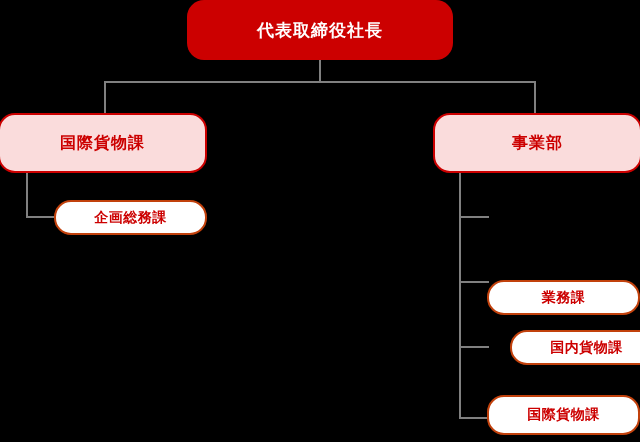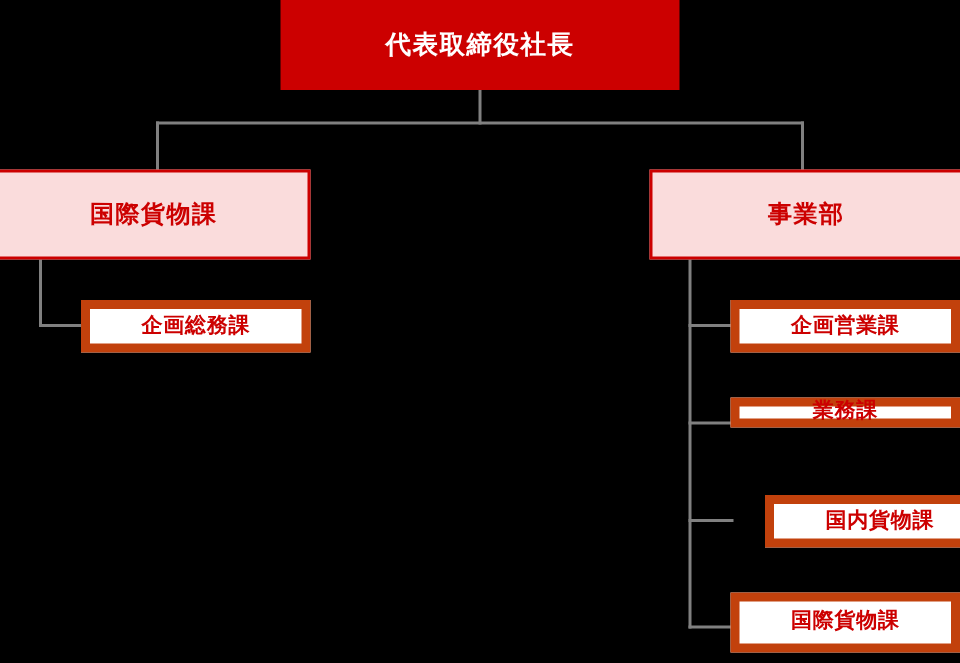--- a/index.html
+++ b/index.html
@@ -26,20 +26,21 @@
   
   .node {
     position: absolute;
     box-sizing: border-box;
     display: flex;
     align-items: center;
     justify-content: center;
     text-align: center;
     line-height: 1.1;
     white-space: nowrap;
+    border-radius: 17px;
   }
 
   
   .node.level1 {
     background: #cc0000;
     color: #ffffff;
     border: none;
     font-size: 17px;
     font-weight: bold;
     letter-spacing: 1px;
@@ -52,21 +53,21 @@
     border: 2px solid #cc0000;
     font-size: 16px;
     font-weight: bold;
     letter-spacing: 1px;
   }
 
   
   .node.level3 {
     background: #ffffff;
     color: #cc0000;
-    border: 6px solid #c2410c;
+    border: 2px solid #c2410c;
     font-size: 14px;
     font-weight: bold;
     letter-spacing: 0.5px;
   }
 </style>
 </head>
 <body>
 
 <div id="chart-canvas">
 
@@ -96,25 +97,22 @@
   </div>
 
   <div class="node level2" style="left:433px; top:113px; width:209px; height:60px;">
     <span>事業部</span>
   </div>
 
   <div class="node level3" style="left:54px; top:200px; width:153px; height:35px;">
     <span>企画総務課</span>
   </div>
 
-  <div class="node level3" style="left:487px; top:200px; width:153px; height:35px;">
-    <span>企画営業課</span>
-  </div>
 
-  <div class="node level3" style="left:487px; top:265px; width:153px; height:20px;">
+  <div class="node level3" style="left:487px; top:280px; width:153px; height:35px;">
     <span>業務課</span>
   </div>
 
   <div class="node level3" style="left:510px; top:330px; width:153px; height:35px;">
     <span>国内貨物課</span>
   </div>
 
   <div class="node level3" style="left:487px; top:395px; width:153px; height:40px;font-family:Liberation Serif, serif;">
     <span>国際貨物課</span>
   </div>

